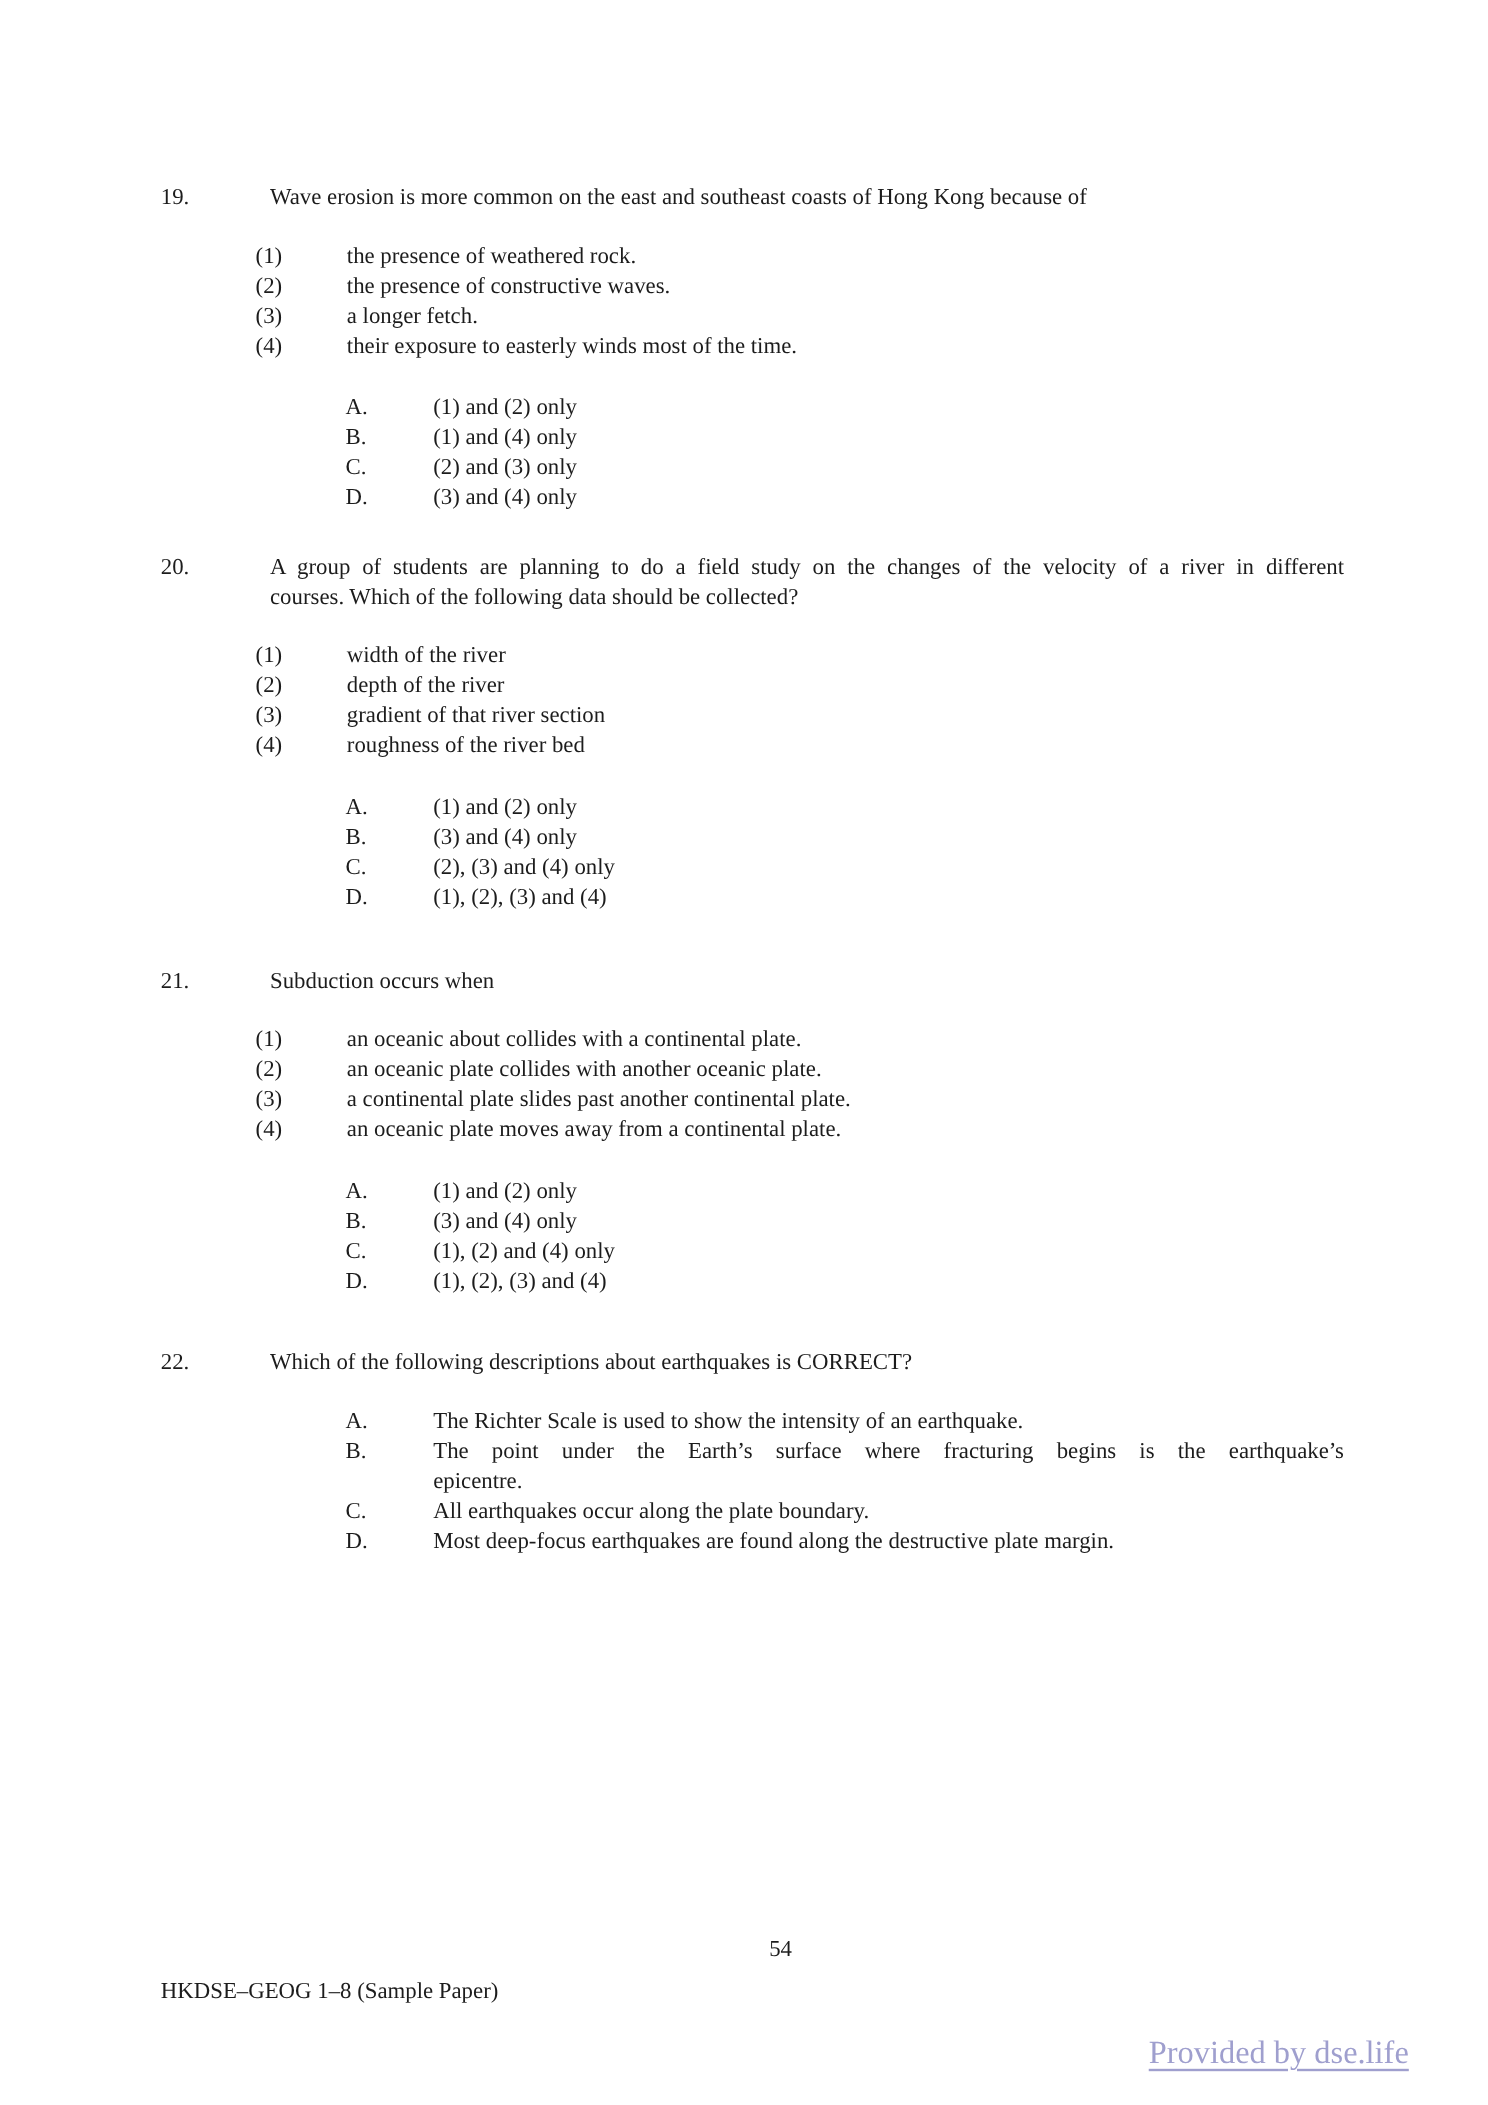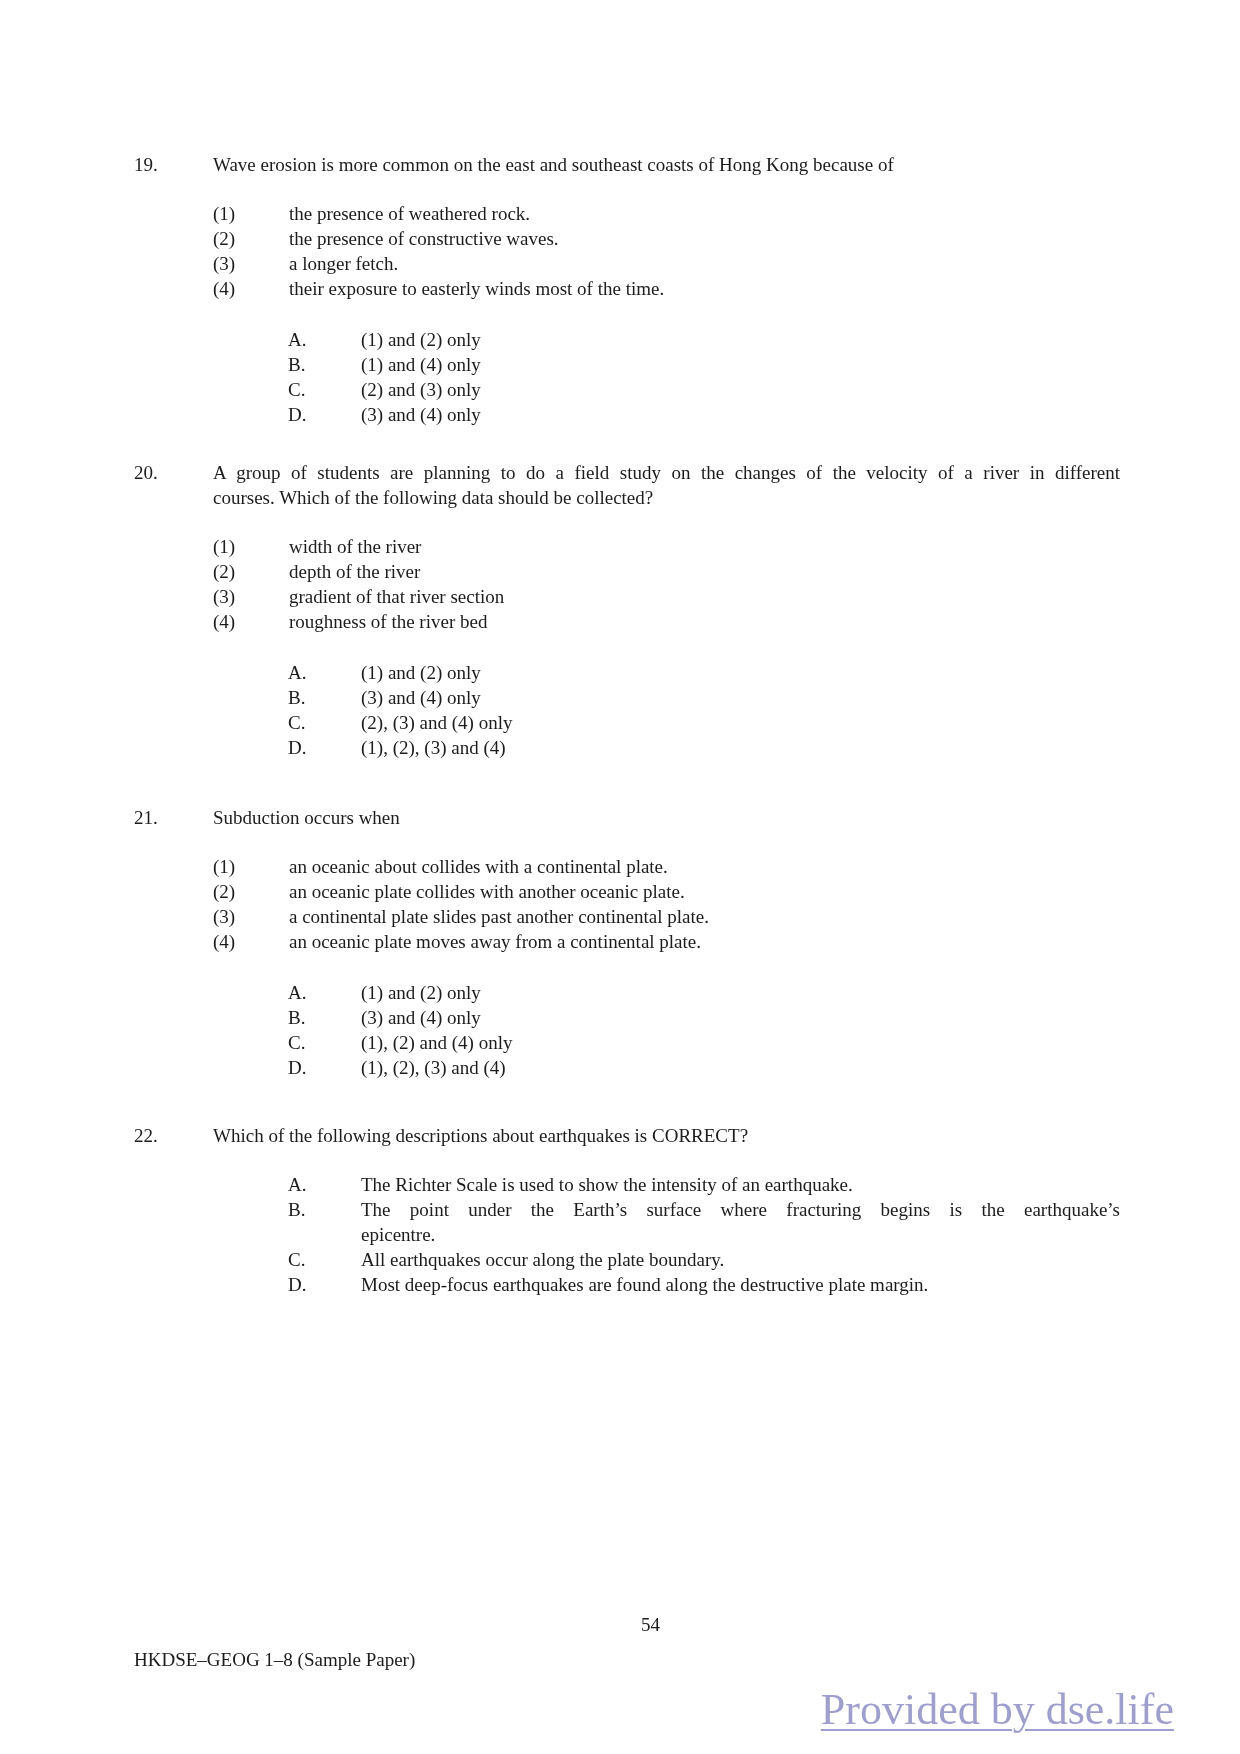--- a/index.html
+++ b/index.html
@@ -10,39 +10,39 @@
     font-family:"Liberation Serif","DejaVu Serif",serif;
     font-size:19px;line-height:25px;
     color:#1c1c1c;
     overflow:hidden;
   }
   .question{position:absolute;left:134px;width:986px;}
   #q19{top:152px;}
   #q20{top:460px;}
   #q21{top:765px;margin-top:40px;}
   #q22{top:1075px;margin-top:48px;}
-  .qrow{display:flex;}
+  .qrow{display:flex;gap:12px;}
   .qnum{flex:0 0 79px;}
   .stem{flex:1;}
   .jline{text-align:justify;text-align-last:justify;}
   .items{margin-top:24px;}
   .item{display:flex;margin-left:79px;}
   .inum{flex:0 0 76px;}
   .itext{flex:1;}
   .choices{margin-top:26px;}
   .choices.tight{margin-top:24px;}
   .choice{display:flex;margin-left:154px;}
   .clet{flex:0 0 73px;}
   .ctext{flex:1;}
   .footer{position:absolute;left:134px;top:1612px;width:986px;}
   .footer-left{display:inline-block;margin-top:35px;}
   .footer-page{position:absolute;left:483px;top:0;margin-left:24px;}
   .watermark{
     position:absolute;top:1690px;right:66px;
-    font-size:44px;line-height:40px;
+    font-size:27px;line-height:40px;
     color:#9f9fce;
     text-decoration:underline;
     text-decoration-thickness:2px;
     text-underline-offset:5px;
     font-family:"Liberation Serif","DejaVu Serif",serif;
   }
 </style>
 </head>
 <body>
 

